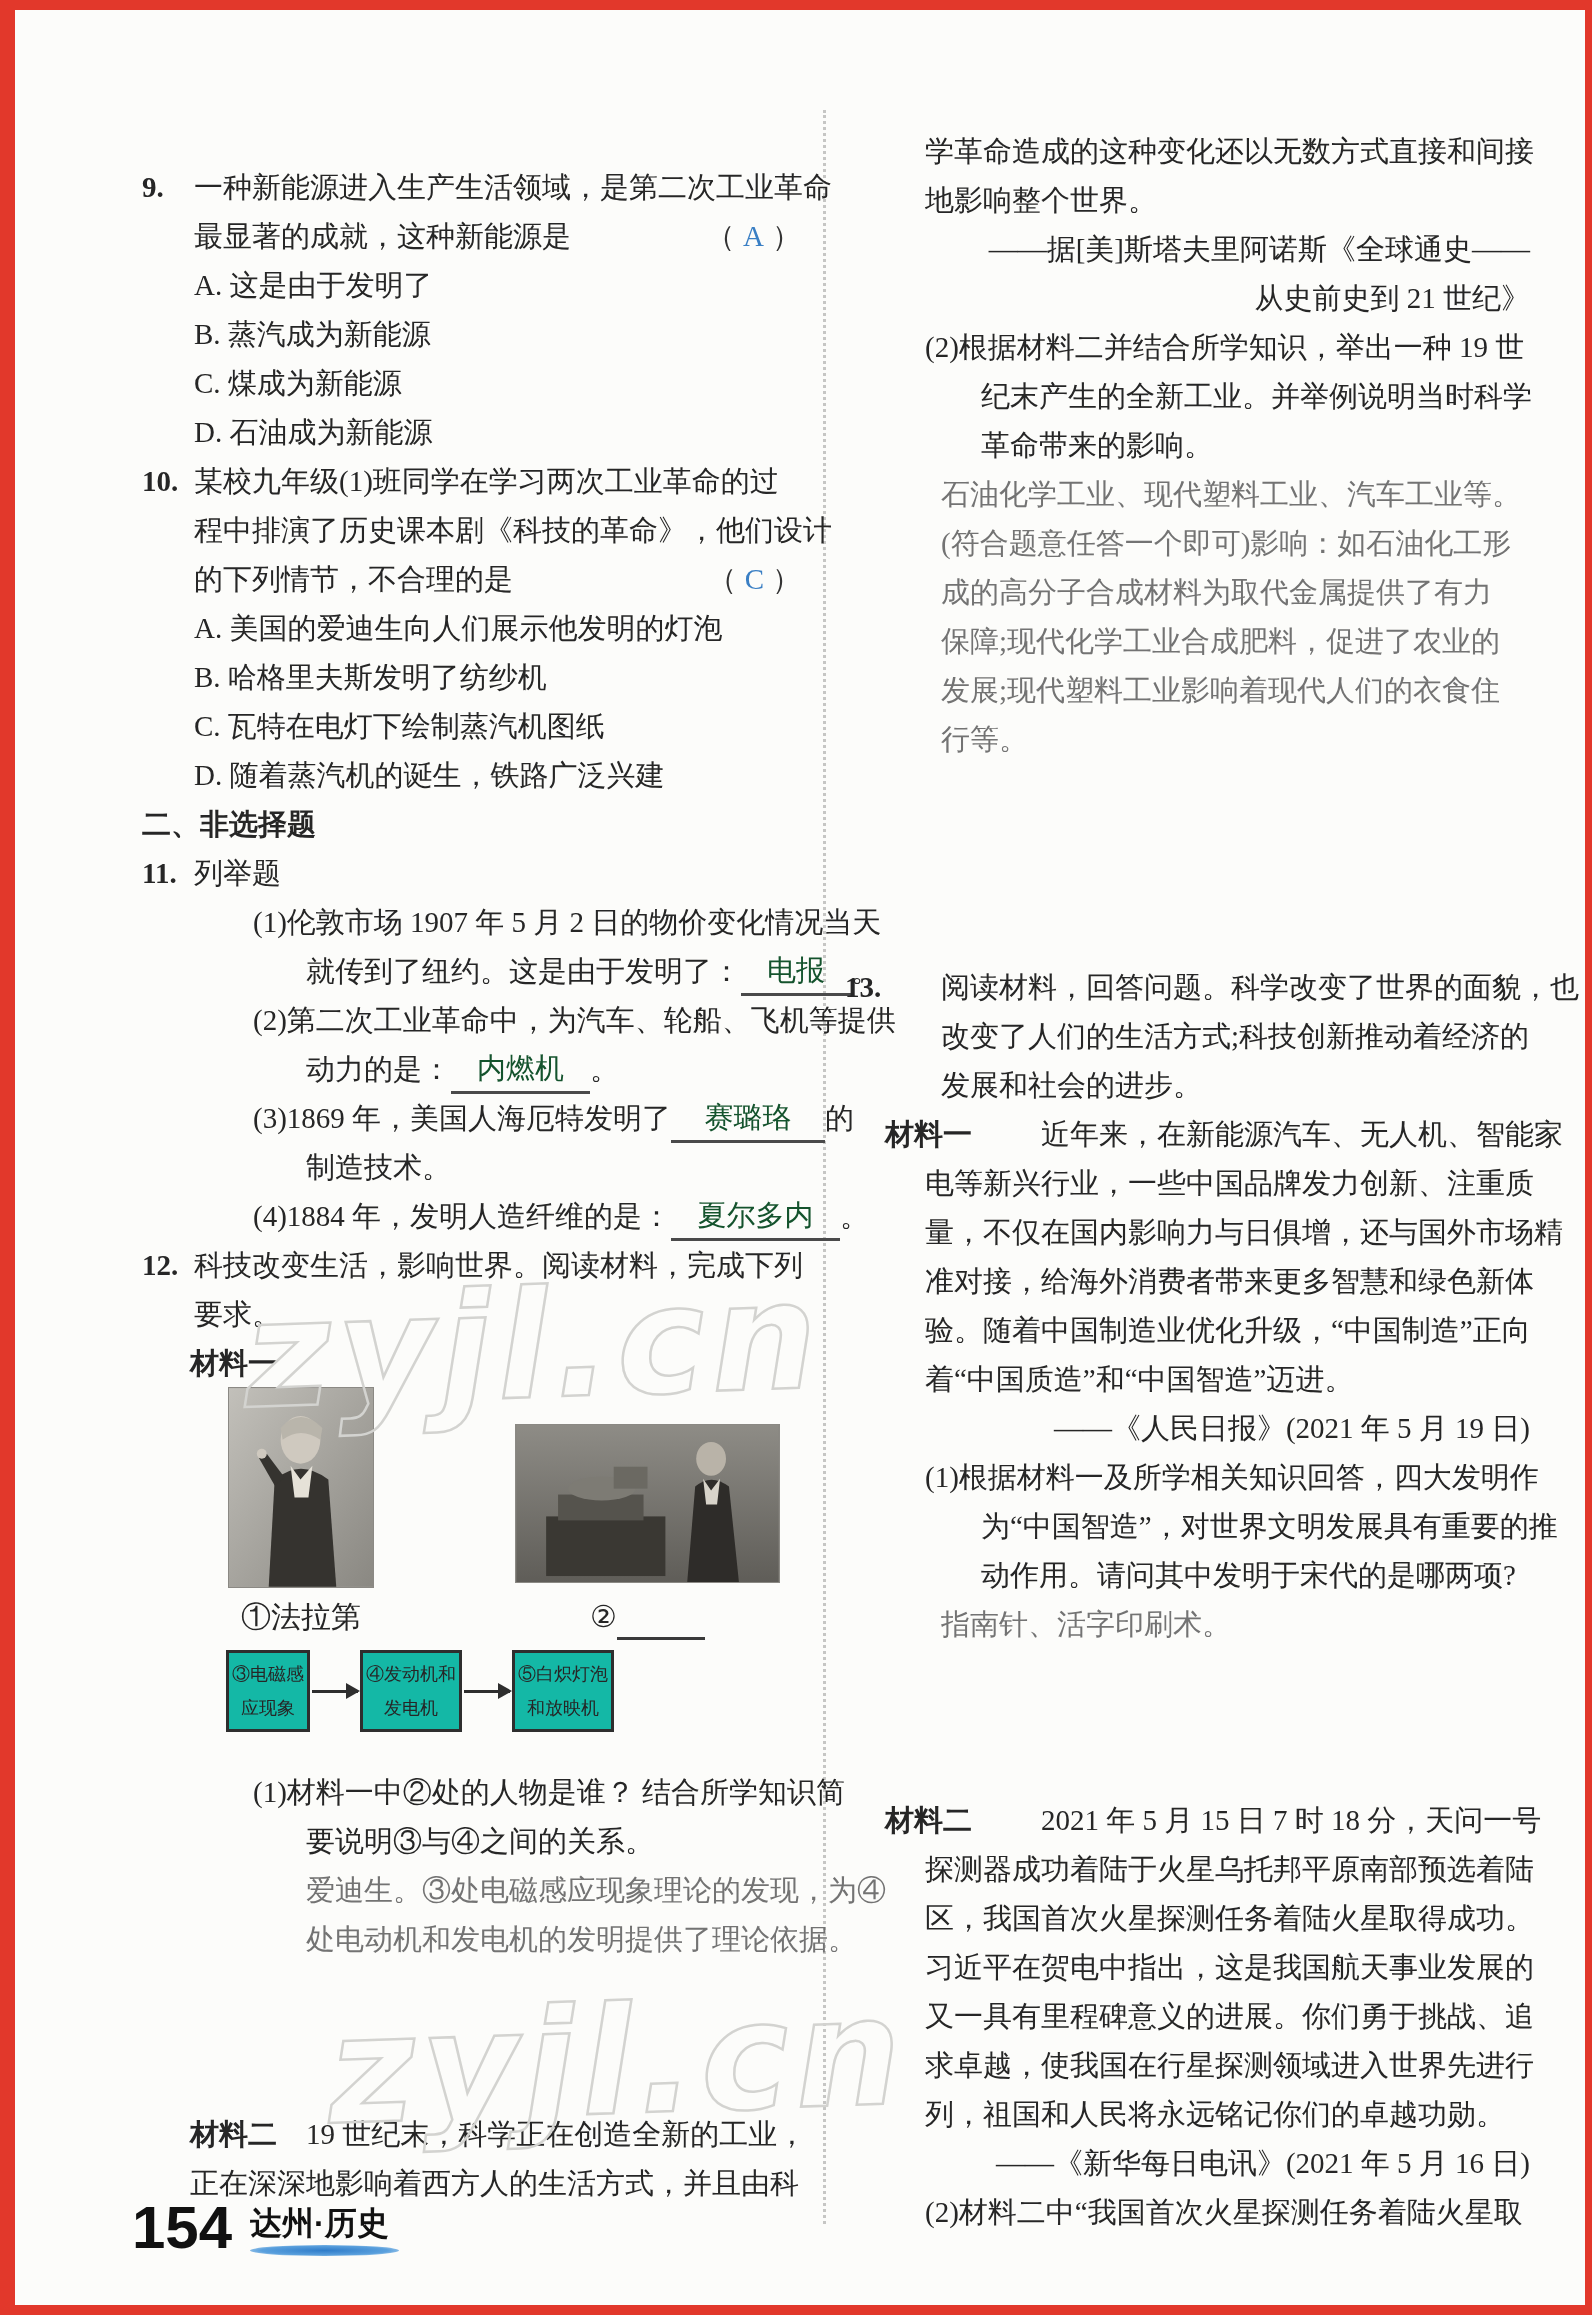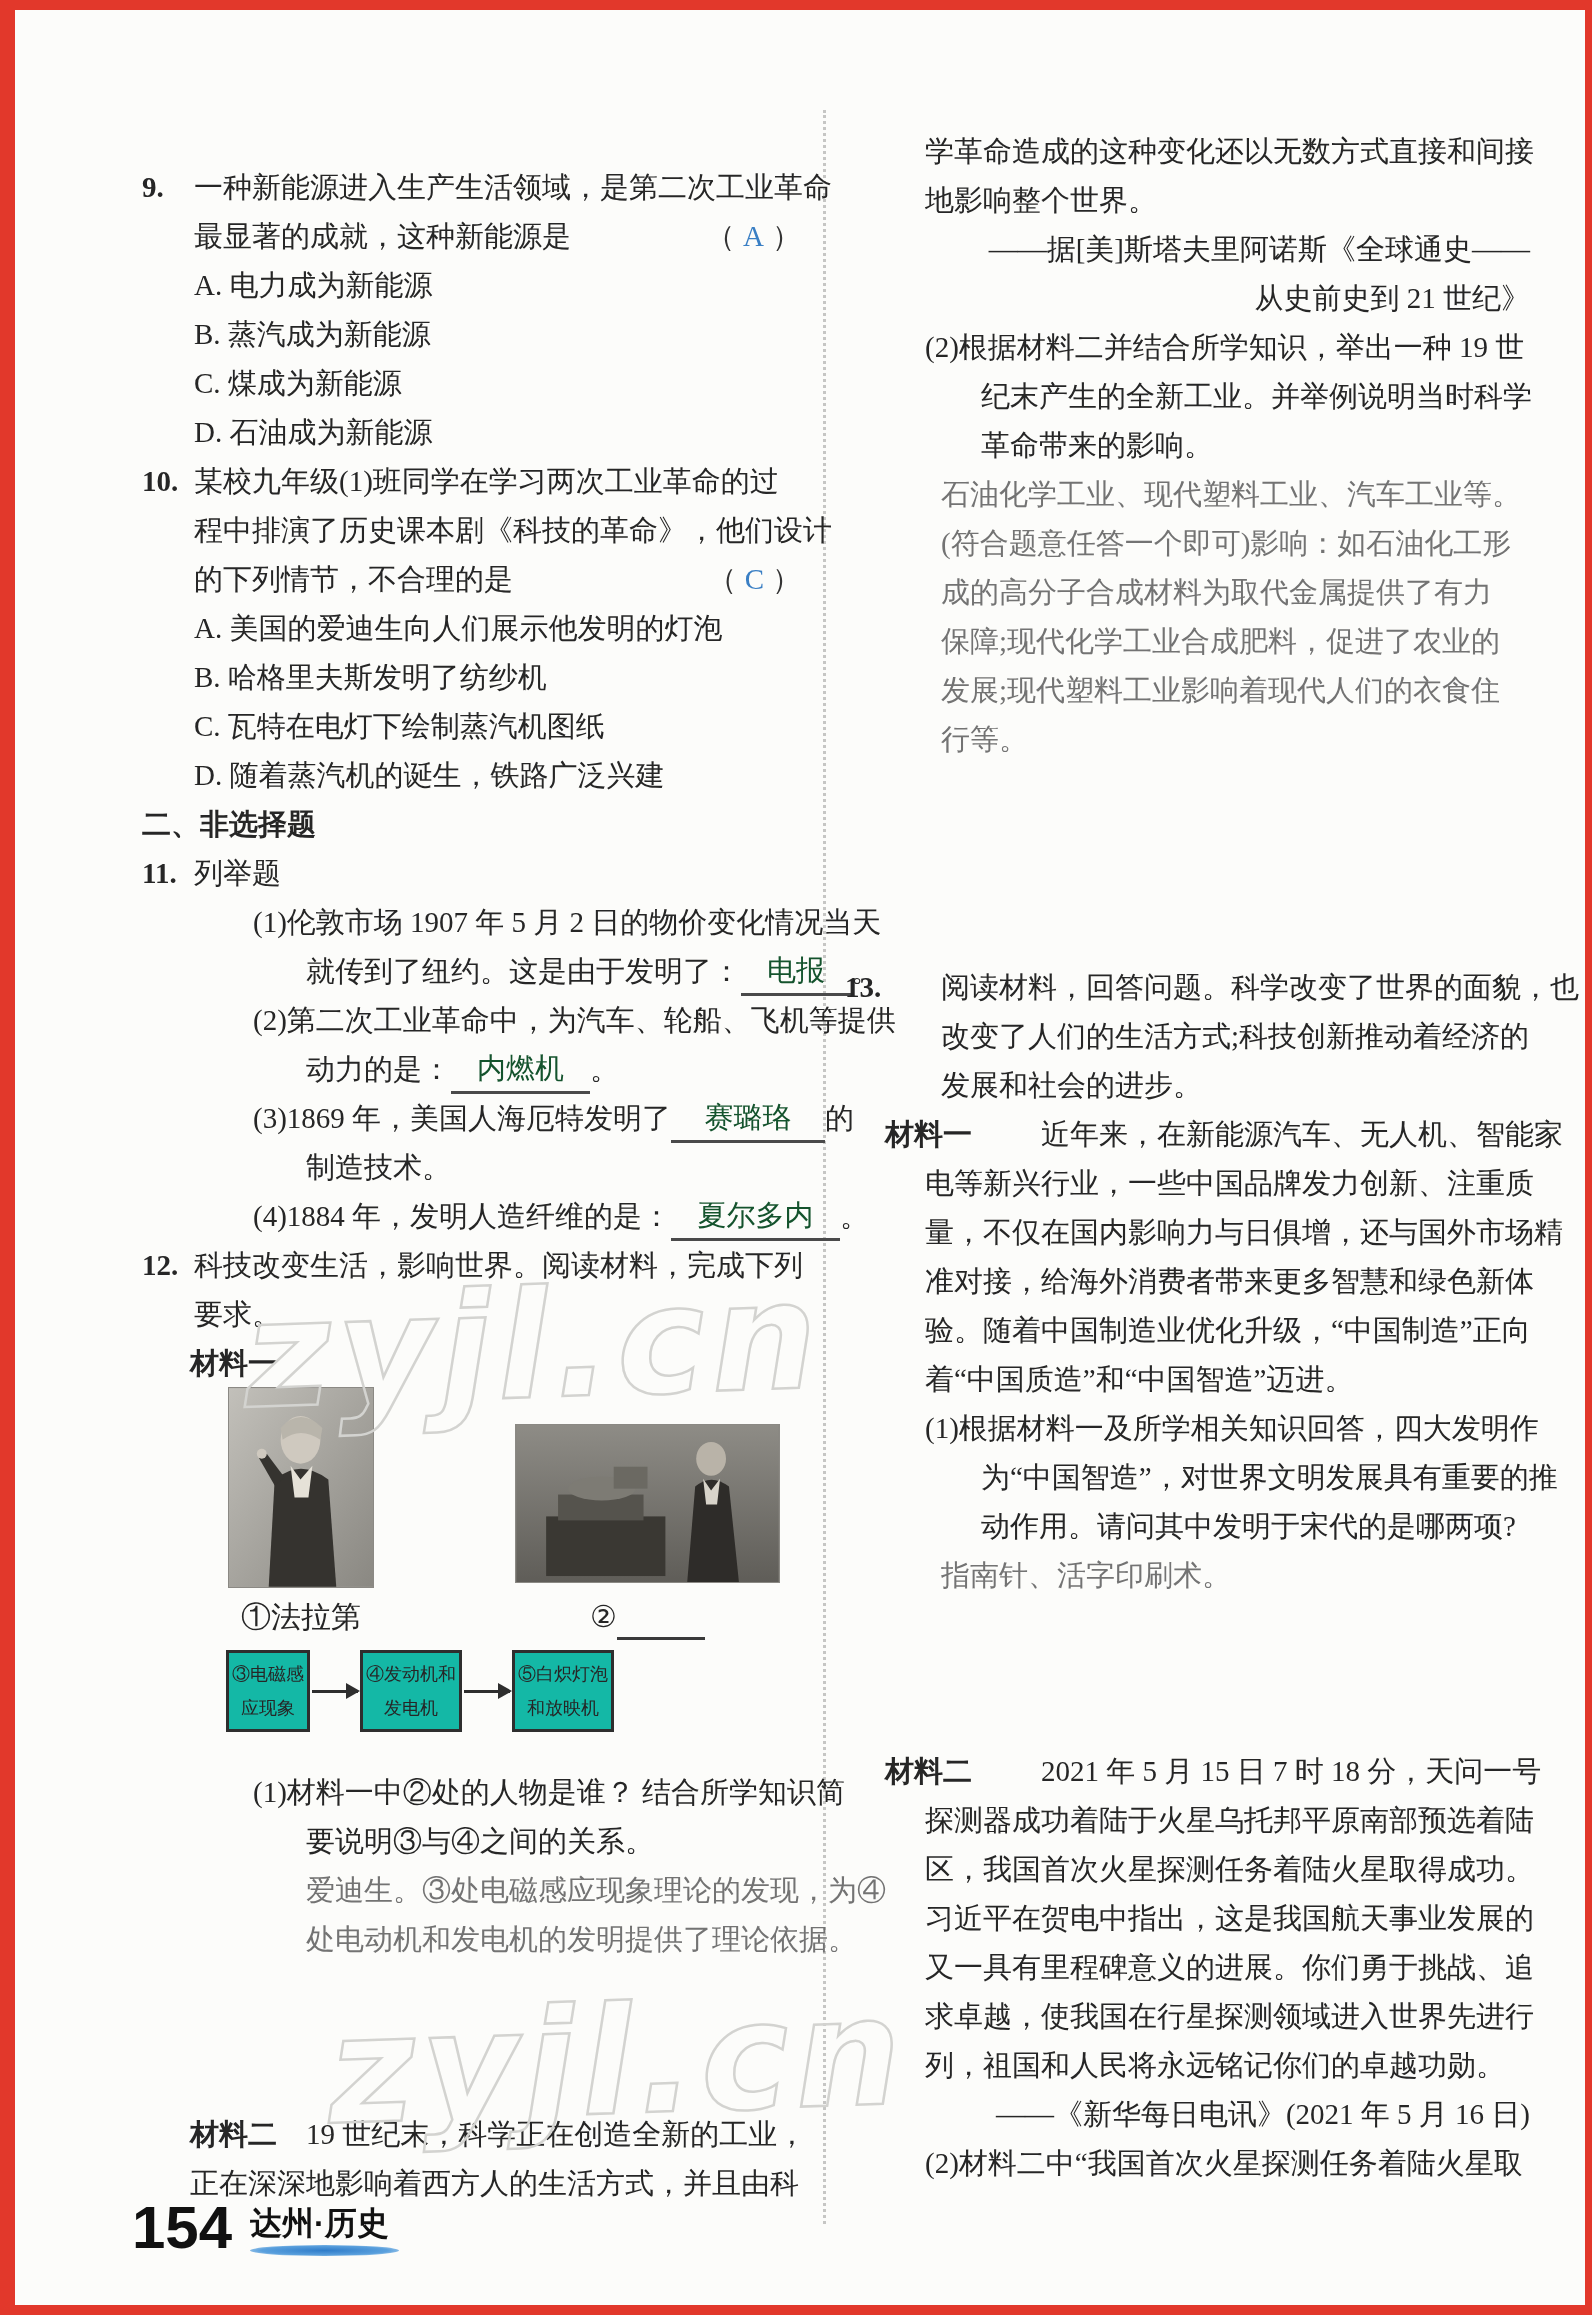--- a/index.html
+++ b/index.html
@@ -44,21 +44,21 @@
 </style>
 </head>
 <body>
 
 <div class="page">
   <div class="divider"></div>
 
   <div class="col lc" id="left-col">
       <div class="ln q"><span class="qnum">9.</span><span class="t">一种新能源进入生产生活领域，是第二次工业革命</span></div>
       <div class="ln qt"><span class="t">最显著的成就，这种新能源是</span><span class="ansbox">（<i class="ansletter">A</i>）</span></div>
-      <div class="ln qt"><span class="t">A. 电力成为新能源</span></div>
+      <div class="ln qt"><span class="t">A. 这是由于发明了</span></div>
       <div class="ln qt"><span class="t">B. 蒸汽成为新能源</span></div>
       <div class="ln qt"><span class="t">C. 煤成为新能源</span></div>
       <div class="ln qt"><span class="t">D. 石油成为新能源</span></div>
       <div class="ln q"><span class="qnum">10.</span><span class="t">某校九年级(1)班同学在学习两次工业革命的过</span></div>
       <div class="ln qt"><span class="t">程中排演了历史课本剧《科技的革命》，他们设计</span></div>
       <div class="ln qt"><span class="t">的下列情节，不合理的是</span><span class="ansbox">（<i class="ansletter">C</i>）</span></div>
       <div class="ln qt"><span class="t">A. 美国的爱迪生向人们展示他发明的灯泡</span></div>
       <div class="ln qt"><span class="t">B. 哈格里夫斯发明了纺纱机</span></div>
       <div class="ln qt"><span class="t">C. 瓦特在电灯下绘制蒸汽机图纸</span></div>
       <div class="ln qt"><span class="t">D. 随着蒸汽机的诞生，铁路广泛兴建</span></div>
@@ -100,20 +100,21 @@
       <div class="gap" style="height: 199px;"></div>
       <div class="ln q"><span class="qnum">13.</span><span class="t">阅读材料，回答问题。科学改变了世界的面貌，也</span></div>
       <div class="ln qt"><span class="t">改变了人们的生活方式;科技创新推动着经济的</span></div>
       <div class="ln qt"><span class="t">发展和社会的进步。</span></div>
       <div class="ln sub"><span class="lbl">材料一</span><span class="t">　近年来，在新能源汽车、无人机、智能家</span></div>
       <div class="ln t"><span class="t">电等新兴行业，一些中国品牌发力创新、注重质</span></div>
       <div class="ln t"><span class="t">量，不仅在国内影响力与日俱增，还与国外市场精</span></div>
       <div class="ln t"><span class="t">准对接，给海外消费者带来更多智慧和绿色新体</span></div>
       <div class="ln t"><span class="t">验。随着中国制造业优化升级，“中国制造”正向</span></div>
       <div class="ln t"><span class="t">着“中国质造”和“中国智造”迈进。</span></div>
+      <div class="ln src"><span class="t">——《人民日报》(2021 年 5 月 19 日)</span></div>
       <div class="ln sub"><span class="t">(1)根据材料一及所学相关知识回答，四大发明作</span></div>
       <div class="ln subc"><span class="t">为“中国智造”，对世界文明发展具有重要的推</span></div>
       <div class="ln subc"><span class="t">动作用。请问其中发明于宋代的是哪两项?</span></div>
       <div class="ln subc"><span class="blue">指南针、活字印刷术。</span></div>
       <div class="gap" style="height: 147px;"></div>
       <div class="ln sub"><span class="lbl">材料二</span><span class="t">　2021 年 5 月 15 日 7 时 18 分，天问一号</span></div>
       <div class="ln t"><span class="t">探测器成功着陆于火星乌托邦平原南部预选着陆</span></div>
       <div class="ln t"><span class="t">区，我国首次火星探测任务着陆火星取得成功。</span></div>
       <div class="ln t"><span class="t">习近平在贺电中指出，这是我国航天事业发展的</span></div>
       <div class="ln t"><span class="t">又一具有里程碑意义的进展。你们勇于挑战、追</span></div>

